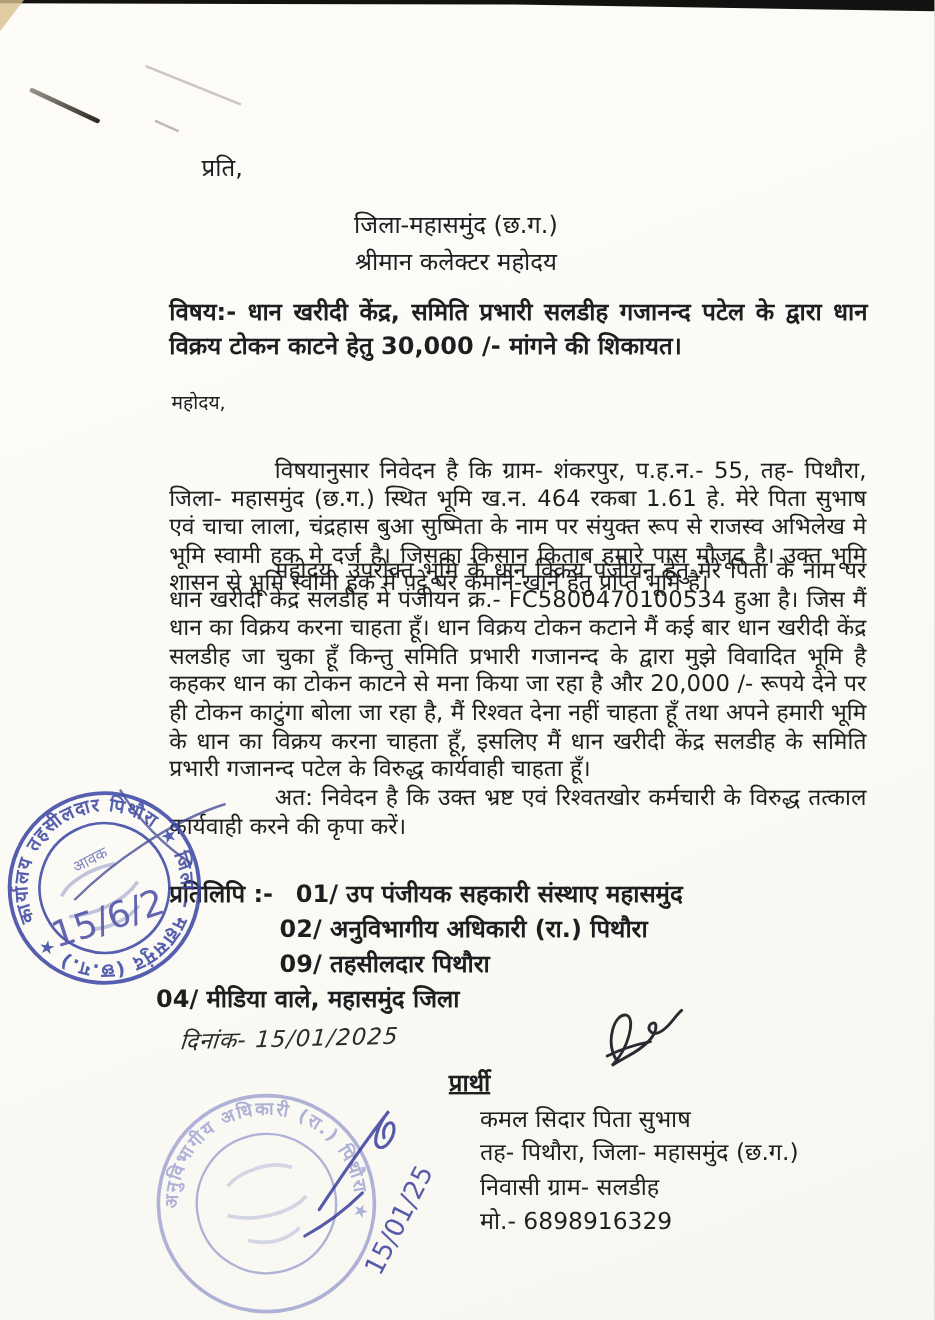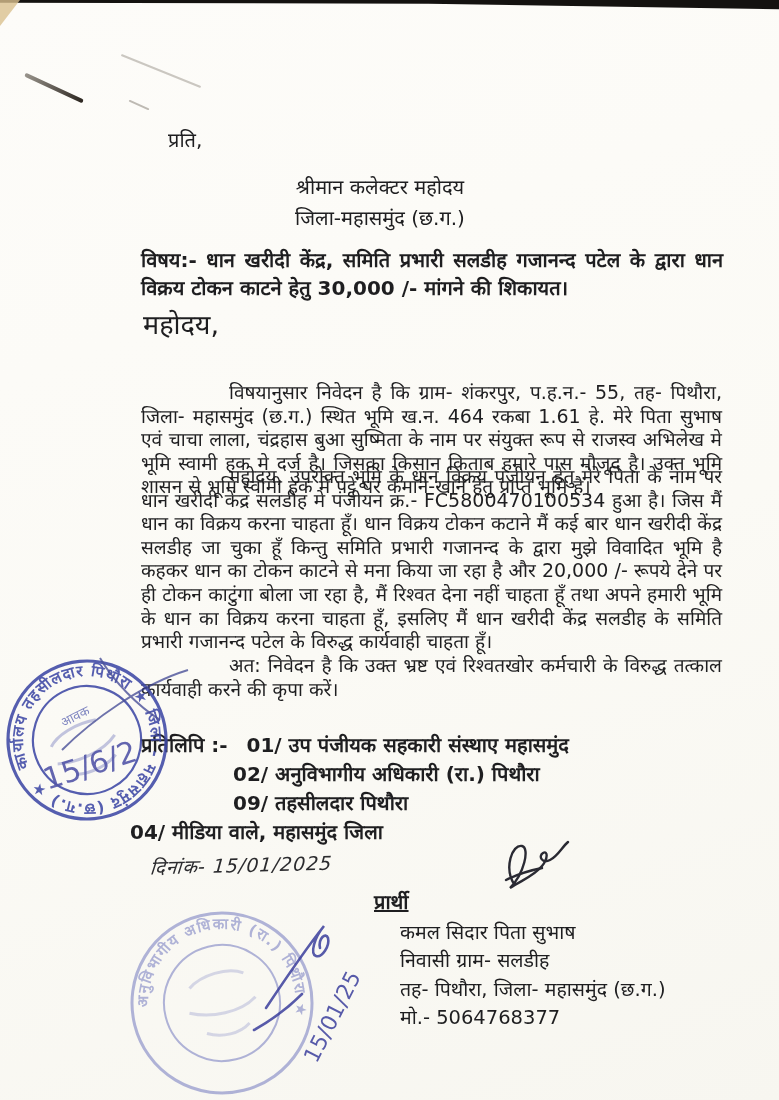--- a/index.html
+++ b/index.html
@@ -35,21 +35,21 @@
   .pen-mark-2{left:118px;top:70px;width:86px;height:2px;
     background:rgba(95,88,75,.32);transform:rotate(22deg);}
   .pen-mark-3{left:128px;top:104px;width:22px;height:2px;
     background:rgba(95,88,75,.4);transform:rotate(24deg);}
   
   .abs{position:absolute;}
   .salutation{left:168px;top:126px;font-size:20px;}
   .recipient{left:230px;top:172px;width:300px;text-align:center;line-height:31px;font-size:20px;}
   .subject{left:141px;top:246px;width:582px;font-size:20px;font-weight:bold;
     line-height:28px;text-align:justify;margin:0;}
-  .greeting{left:143px;top:305px;font-size:27px;}
+  .greeting{left:143px;top:324px;font-size:16px;}
   .para{left:141px;width:581px;font-size:19px;line-height:23.6px;
     text-align:justify;margin:0;}
   .para-indent{text-indent:88px;}
   .p1{top:345px;margin-top:36px;}
   .p2{top:465px;}
   .p3{top:654px;}
   .copies{left:141px;top:731px;font-size:20px;font-weight:bold;line-height:29px;}
   .copies .row{white-space:nowrap;}
   .copies .ind{margin-left:92px;}
   .copies .outd{margin-left:-11px;}
@@ -74,22 +74,22 @@
 
   <div class="edge-top"></div>
   <div class="edge-right"></div>
   <div class="corner-tl"></div>
   <div class="pen-mark pen-mark-1"></div>
   <div class="pen-mark pen-mark-2"></div>
   <div class="pen-mark pen-mark-3"></div>
 
   <div class="abs salutation">प्रति,</div>
   <div class="abs recipient">
+    <div>जिला-महासमुंद (छ.ग.)</div>
     <div>श्रीमान कलेक्टर महोदय</div>
-    <div>जिला-महासमुंद (छ.ग.)</div>
   </div>
 
   <p class="abs subject">विषय:- धान खरीदी केंद्र, समिति प्रभारी सलडीह गजानन्द पटेल के द्वारा धान विक्रय टोकन काटने हेतु 30,000 /- मांगने की शिकायत।</p>
 
   <div class="abs greeting">महोदय,</div>
   <p class="abs para para-indent p1">विषयानुसार निवेदन है कि ग्राम- शंकरपुर, प.ह.न.- 55, तह- पिथौरा, जिला- महासमुंद (छ.ग.) स्थित भूमि ख.न. 464 रकबा 1.61 हे. मेरे पिता सुभाष एवं चाचा लाला, चंद्रहास बुआ सुष्मिता के नाम पर संयुक्त रूप से राजस्व अभिलेख मे भूमि स्वामी हक मे दर्ज है। जिसका किसान किताब हमारे पास मौजूद है। उक्त भूमि शासन से भूमि स्वामी हक मे पट्टे पर कमाने-खाने हेतु प्राप्त भूमि है।</p>
   <p class="abs para para-indent p2">महोदय, उपरोक्त भूमि के धान विक्रय पंजीयन हेतु मेरे पिता के नाम पर धान खरीदी केंद्र सलडीह मे पंजीयन क्र.- FC5800470100534  हुआ है। जिस मैं धान का विक्रय करना चाहता हूँ। धान विक्रय टोकन कटाने मैं कई बार धान खरीदी केंद्र सलडीह जा चुका हूँ किन्तु समिति प्रभारी गजानन्द के द्वारा मुझे विवादित भूमि है कहकर धान का टोकन काटने से मना किया जा रहा है और 20,000 /- रूपये देने पर ही टोकन काटुंगा बोला जा रहा है, मैं रिश्वत देना नहीं चाहता हूँ तथा अपने  हमारी भूमि के धान का विक्रय करना चाहता हूँ, इसलिए मैं धान खरीदी केंद्र सलडीह के समिति प्रभारी गजानन्द पटेल के विरुद्ध कार्यवाही चाहता हूँ।</p>
   <p class="abs para para-indent p3">अत: निवेदन है कि उक्त भ्रष्ट एवं रिश्वतखोर कर्मचारी के विरुद्ध तत्काल कार्यवाही करने की कृपा करें।</p>
 
   <div class="abs copies">
@@ -107,23 +107,23 @@
   <svg class="abs sig-svg" width="78" height="62" viewBox="0 0 78 62">
     <g fill="none" stroke="#2a2a33" stroke-width="2.4" stroke-linecap="round">
       <path d="M16,50 C6,34 14,10 24,12 C32,14 26,40 12,54 C24,46 36,42 44,32 C50,25 50,16 45,19 C40,22 44,30 52,26 C60,22 64,13 70,8"></path>
       <path d="M8,46 C20,40 34,36 44,34"></path>
     </g>
   </svg>
 
   <div class="abs sig-block">
     <span class="sig-label">प्रार्थी</span><br>
     <div>कमल सिदार पिता सुभाष</div>
+    <div>तह- पिथौरा, जिला- महासमुंद (छ.ग.)</div>
     <div>निवासी ग्राम- सलडीह</div>
-    <div>तह- पिथौरा, जिला- महासमुंद (छ.ग.)</div>
-    <div>मो.- 5064768377</div>
+    <div>मो.- 6898916329</div>
   </div>
 
   <svg class="stamp stamp-top" width="230" height="200" viewBox="0 0 230 200">
     <defs>
       <path id="arcTop" d="M95,100 m-64,0 a64,64 0 1,1 128,0 a64,64 0 1,1 -128,0"></path>
     </defs>
     <g transform="rotate(-27 95 100)">
       <circle cx="95" cy="100" r="79" fill="none" stroke="#3f49a6" stroke-width="3.2"></circle>
       <circle cx="95" cy="100" r="54" fill="none" stroke="#3f49a6" stroke-width="2.2"></circle>
       <text font-size="15.5" font-weight="bold" fill="#3f49a6" letter-spacing="1">

